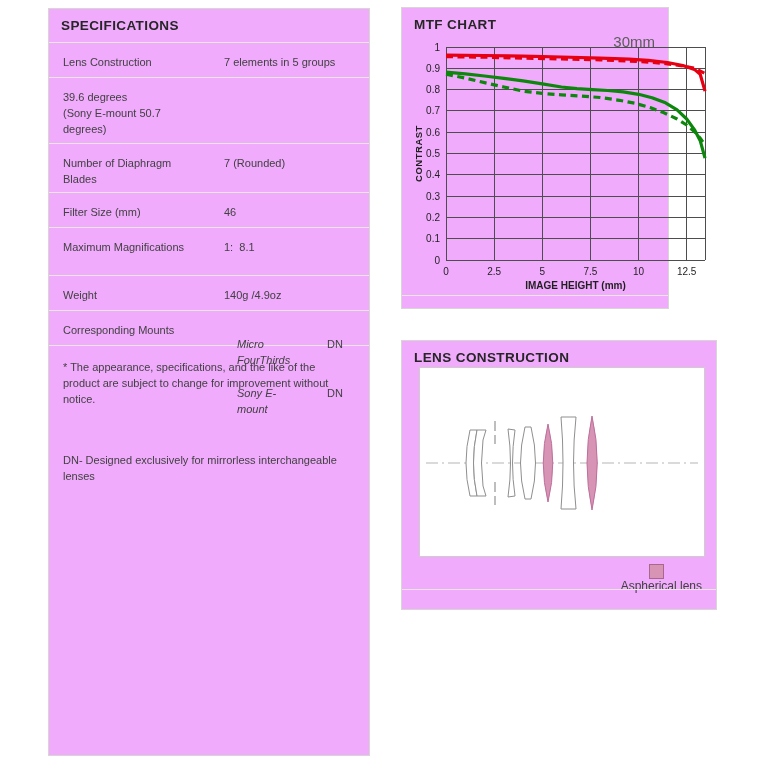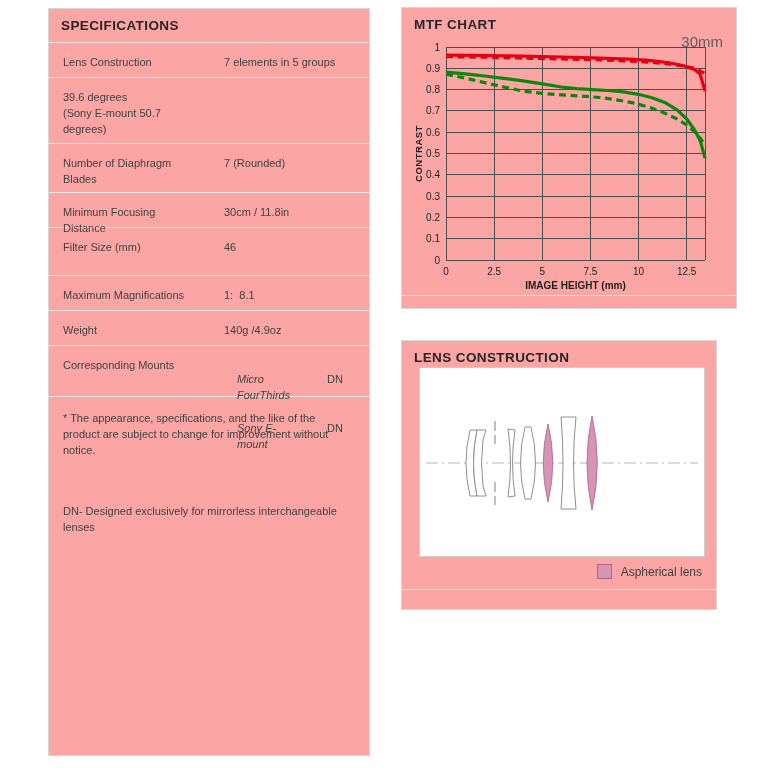--- a/index.html
+++ b/index.html
@@ -1,21 +1,21 @@
 <!DOCTYPE html>
 <html><head>
 <meta charset="utf-8">
 <style>
   html,body{margin:0;padding:0;}
   body{
     width:768px;height:768px;position:relative;background:#ffffff;
     font-family:"Liberation Sans",sans-serif;color:#414141;
     -webkit-font-smoothing:antialiased;
   }
-  .panel{position:absolute;border:1px solid #d8d6d3;background:#fca5a5;box-sizing:border-box;}
+  .panel{position:absolute;border:1px solid #d8d6d3;background:#f0abfc;box-sizing:border-box;}
   .panel-title{
     font-size:13.5px;font-weight:bold;color:#262626;letter-spacing:.4px;
     margin:0;padding:9px 12px 0 12px;line-height:16px;
   }
   
   .spec-panel{left:48px;top:8px;width:322px;height:748px;}
   .spec-title-row{height:34px;box-sizing:border-box;border-bottom:1px solid #e9e7e4;}
   .spec-row{
     display:flex;box-sizing:border-box;border-bottom:1px solid #e9e7e4;
     padding:11px 10px 0 14px;font-size:11px;line-height:16px;
@@ -32,36 +32,36 @@
   .spec-rows .spec-row:nth-child(10){height:185px;border-bottom:2px solid #0369a1;}
   .spec-label{width:161px;flex:none;white-space:pre-wrap;}
   .spec-value{flex:1;white-space:pre-wrap;}
   .mounts{padding-top:14px;}
   .mount-row{display:flex;padding-left:13px;margin-bottom:17px;}
   .mount-name{width:90px;flex:none;white-space:pre-wrap;font-style:italic;}
   .spec-notes{padding:13px 14px 0 14px;font-size:11px;line-height:16px;}
   .spec-note{white-space:pre-wrap;}
   .spec-note + .spec-note{margin-top:45px;}
   
-  .mtf-panel{left:401px;top:7px;width:336px;height:302px;}
+  .mtf-panel{left:401px;top:7px;width:268px;height:302px;}
   .mtf-svg{position:absolute;left:0;top:0;}
   .mtf-svg text{font-family:"Liberation Sans",sans-serif;fill:#1f1f1f;}
   .focal-label{position:absolute;right:13px;top:25px;font-size:15px;color:#5c5c5c;}
   .panel-footer{position:absolute;left:0;right:0;bottom:0;border-top:1px solid #e9e7e4;}
   .mtf-panel .panel-footer{height:12px;}
   
   .lens-panel{left:401px;top:340px;width:316px;height:270px;}
   .lens-panel .panel-footer{height:19px;}
   .lens-box{
     position:absolute;left:17px;top:26px;width:286px;height:190px;
     border:1px solid #cfcdca;box-sizing:border-box;background:#fff;
   }
   .lens-legend{
     position:absolute;right:14px;top:223px;display:flex;align-items:center;
-    font-size:12px;color:#414141;
+    font-size:12px;color:#414141;flex-direction:column;
   }
   .legend-swatch{
     width:13px;height:13px;background:#d794b5;border:1px solid #a8678d;
     margin-right:9px;flex:none;
   }
   .clear-el{fill:#ffffff;stroke:#8f8f8f;stroke-width:1;}
   .pink-el{fill:#d794b5;stroke:#bd6f9b;stroke-width:1;}
   .axis-line{stroke:#b5b5b5;stroke-width:1;}
   .stop-line{stroke:#a9a9a9;stroke-width:1.5;}
 </style>
@@ -79,25 +79,20 @@
       </div>
       <div class="spec-row">
         <div class="spec-value">39.6 degrees
 (Sony E-mount 50.7
 degrees)</div>
       </div>
       <div class="spec-row">
         <div class="spec-label">Number of Diaphragm
 Blades</div>
         <div class="spec-value">7 (Rounded)</div>
-      </div>
-      <div class="spec-row">
-        <div class="spec-label">Minimum Focusing
-Distance</div>
-        <div class="spec-value">30cm / 11.8in</div>
       </div>
       <div class="spec-row">
         <div class="spec-label">Filter Size (mm)</div>
         <div class="spec-value">46</div>
       </div>
       <div class="spec-row">
         <div class="spec-label">Maximum Magnifications</div>
         <div class="spec-value">1:  8.1</div>
       </div>
       <div class="spec-row">

